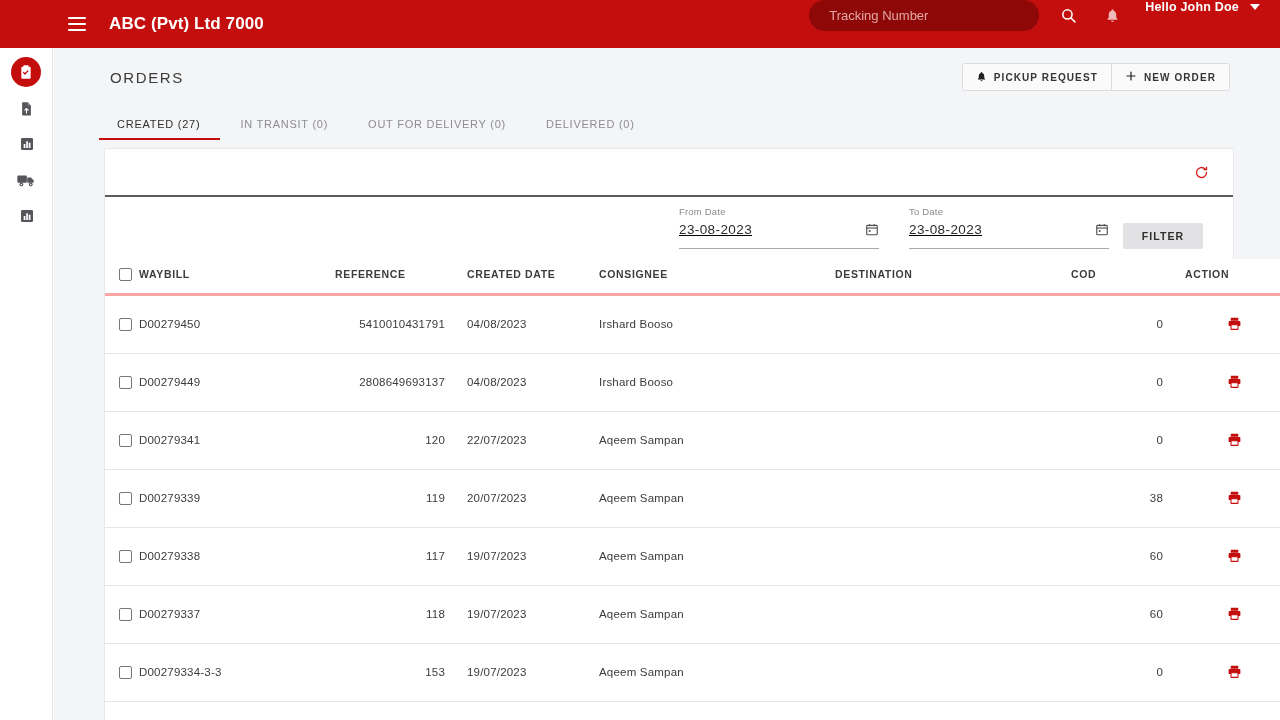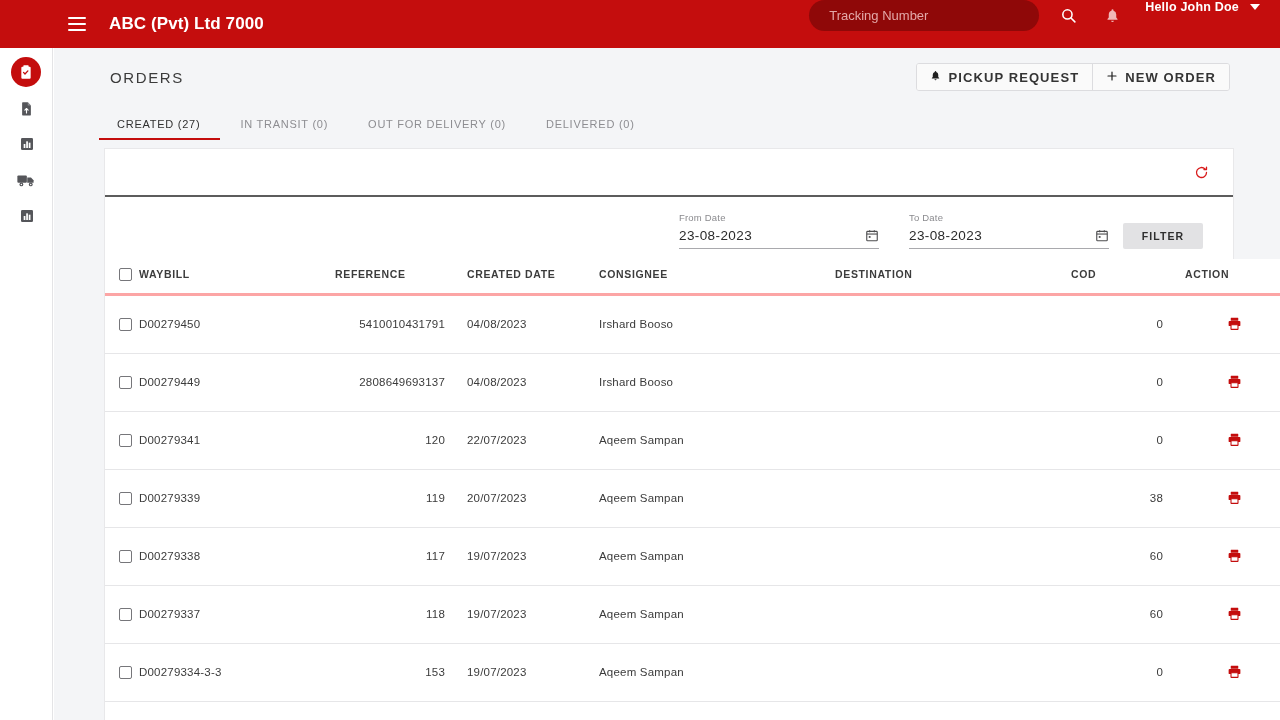--- a/index.html
+++ b/index.html
@@ -170,21 +170,21 @@
   }
   .head-btn {
     height: 26px;
     display: flex;
     align-items: center;
     gap: 7px;
     padding: 0 13px;
     background: #fafafa;
     border: none;
     font-family: "Liberation Sans", sans-serif;
-    font-size: 13px;
+    font-size: 10px;
     font-weight: bold;
     letter-spacing: 1.1px;
     color: #343434;
     cursor: pointer;
     white-space: nowrap;
   }
   .head-btn + .head-btn { border-left: 1px solid #dcdcdf; }
 
   
   .tabs {
@@ -235,23 +235,24 @@
     display: flex;
     align-items: flex-end;
     padding: 0 0 10px 0;
     background: #ffffff;
   }
   .date-field {
     width: 200px;
     margin-left: 30px;
     position: relative;
     border-bottom: 1px solid #a9a9ad;
-    padding-bottom: 5px;
+    padding-bottom: 11px;
     display: flex;
     align-items: flex-end;
+    text-decoration: underline;
   }
   .date-label {
     position: absolute;
     top: -16px; left: 0;
     font-size: 9.5px;
     color: #8a8a8e;
     letter-spacing: 0.2px;
   }
   .date-value {
     font-size: 13.5px;

